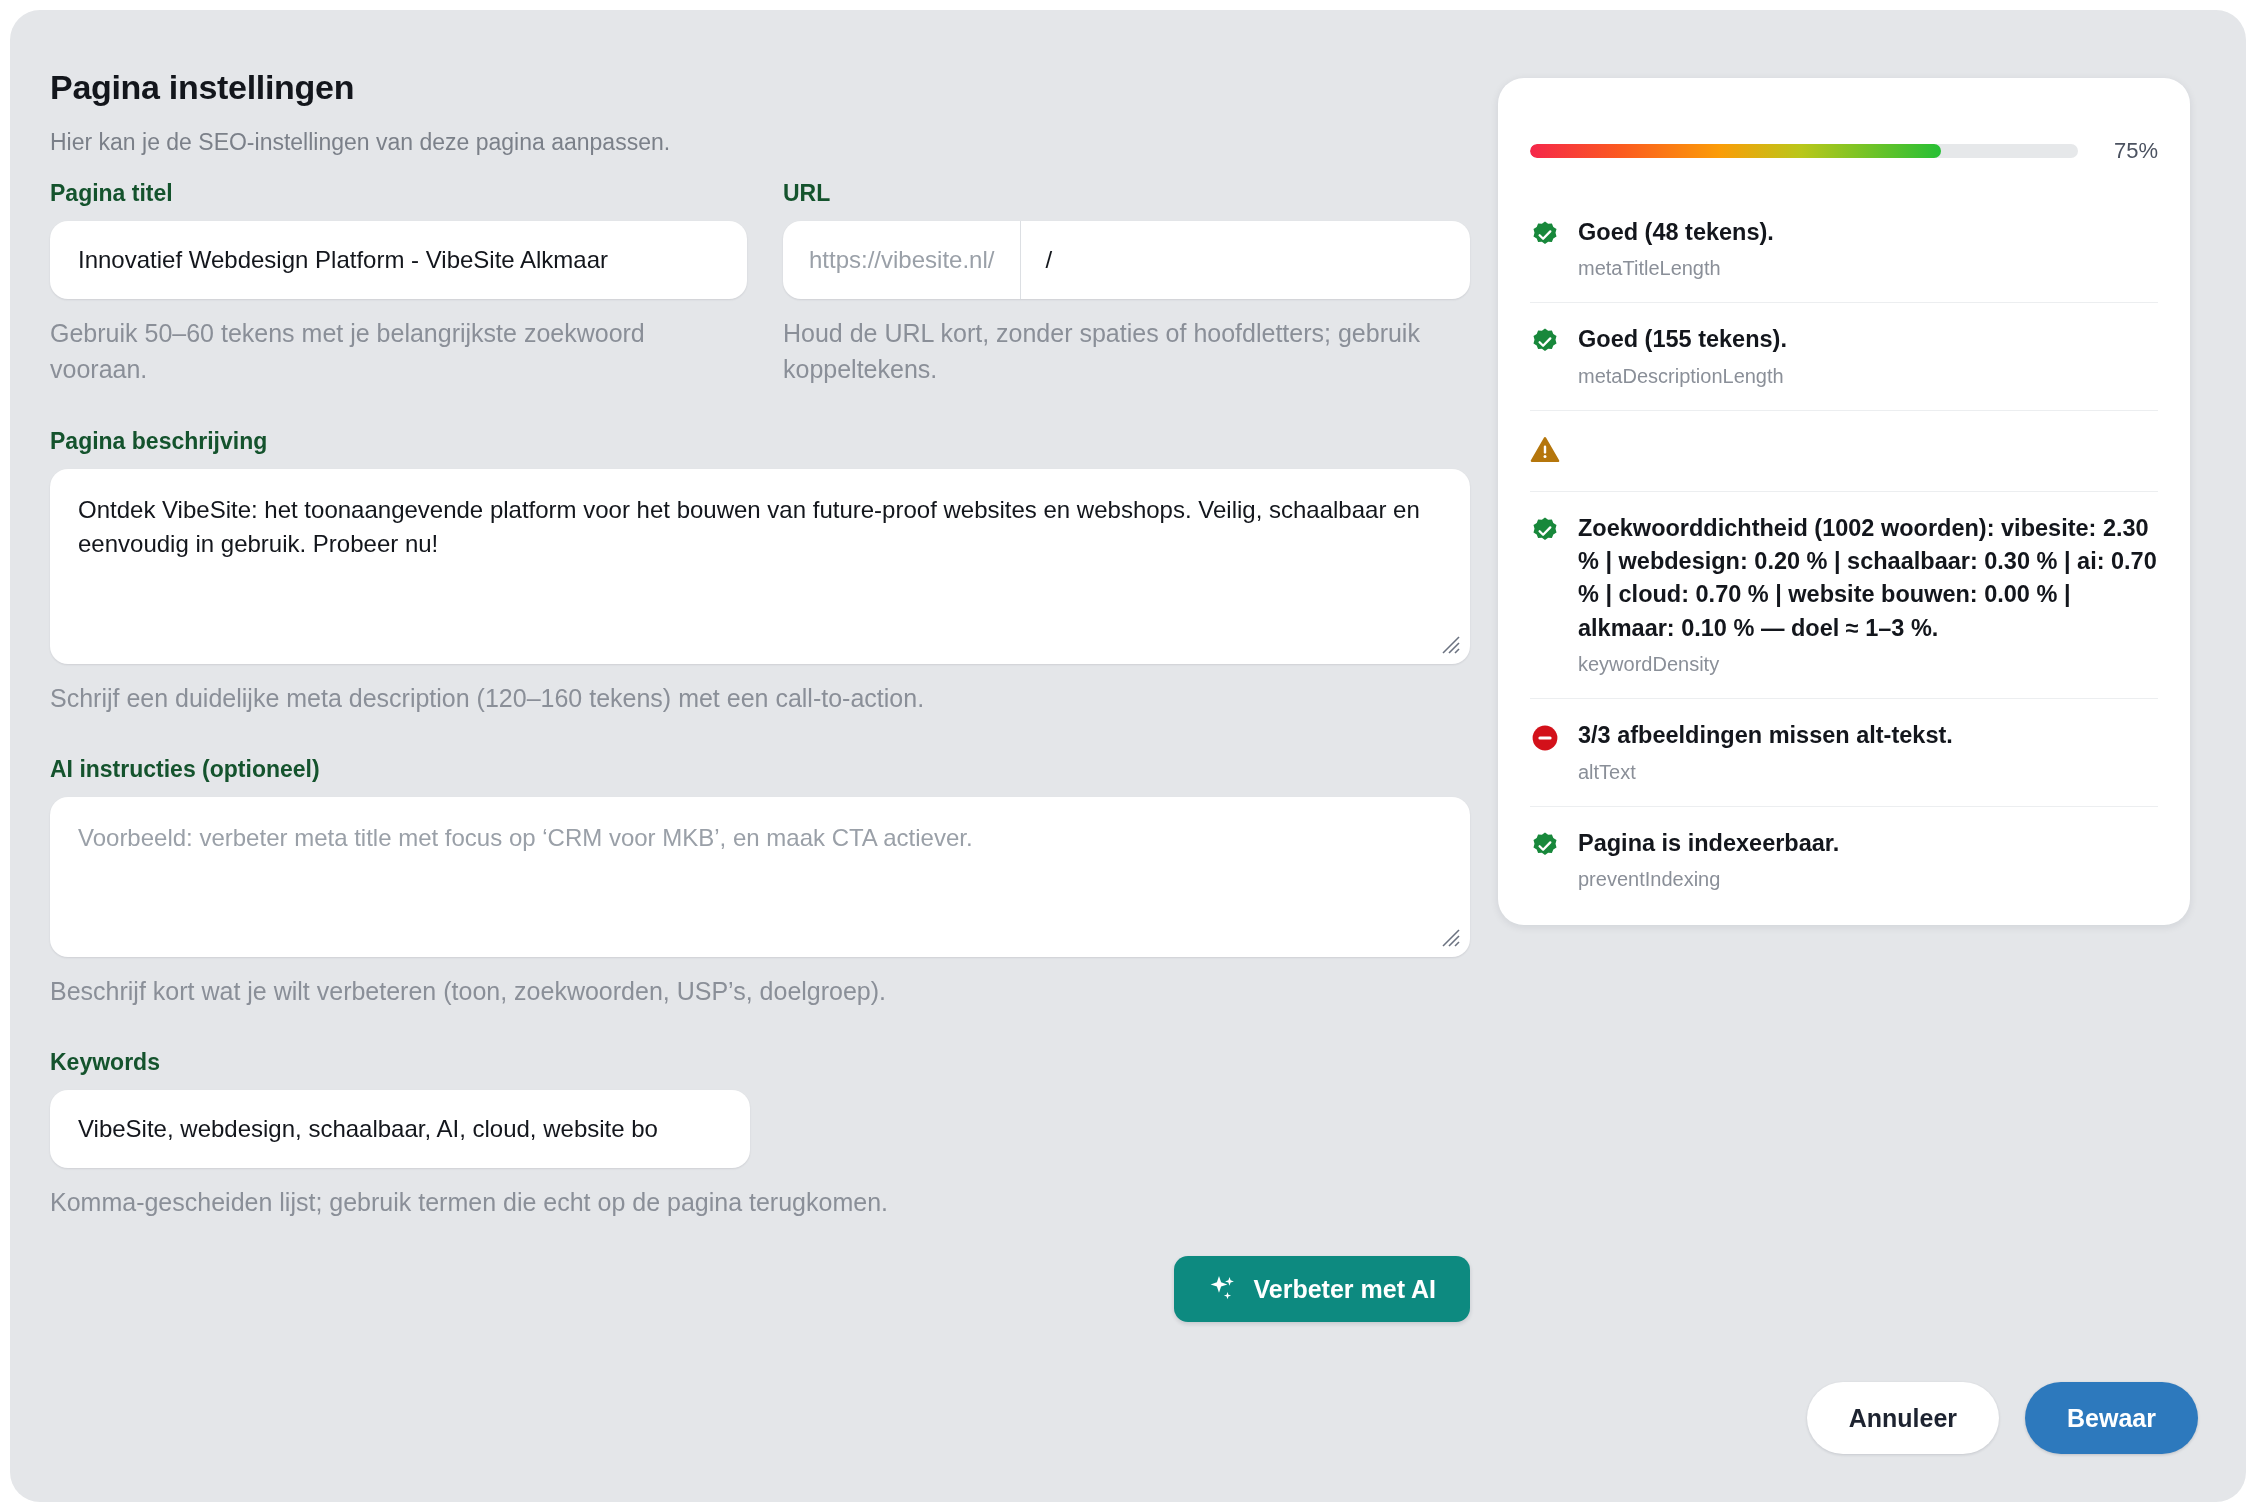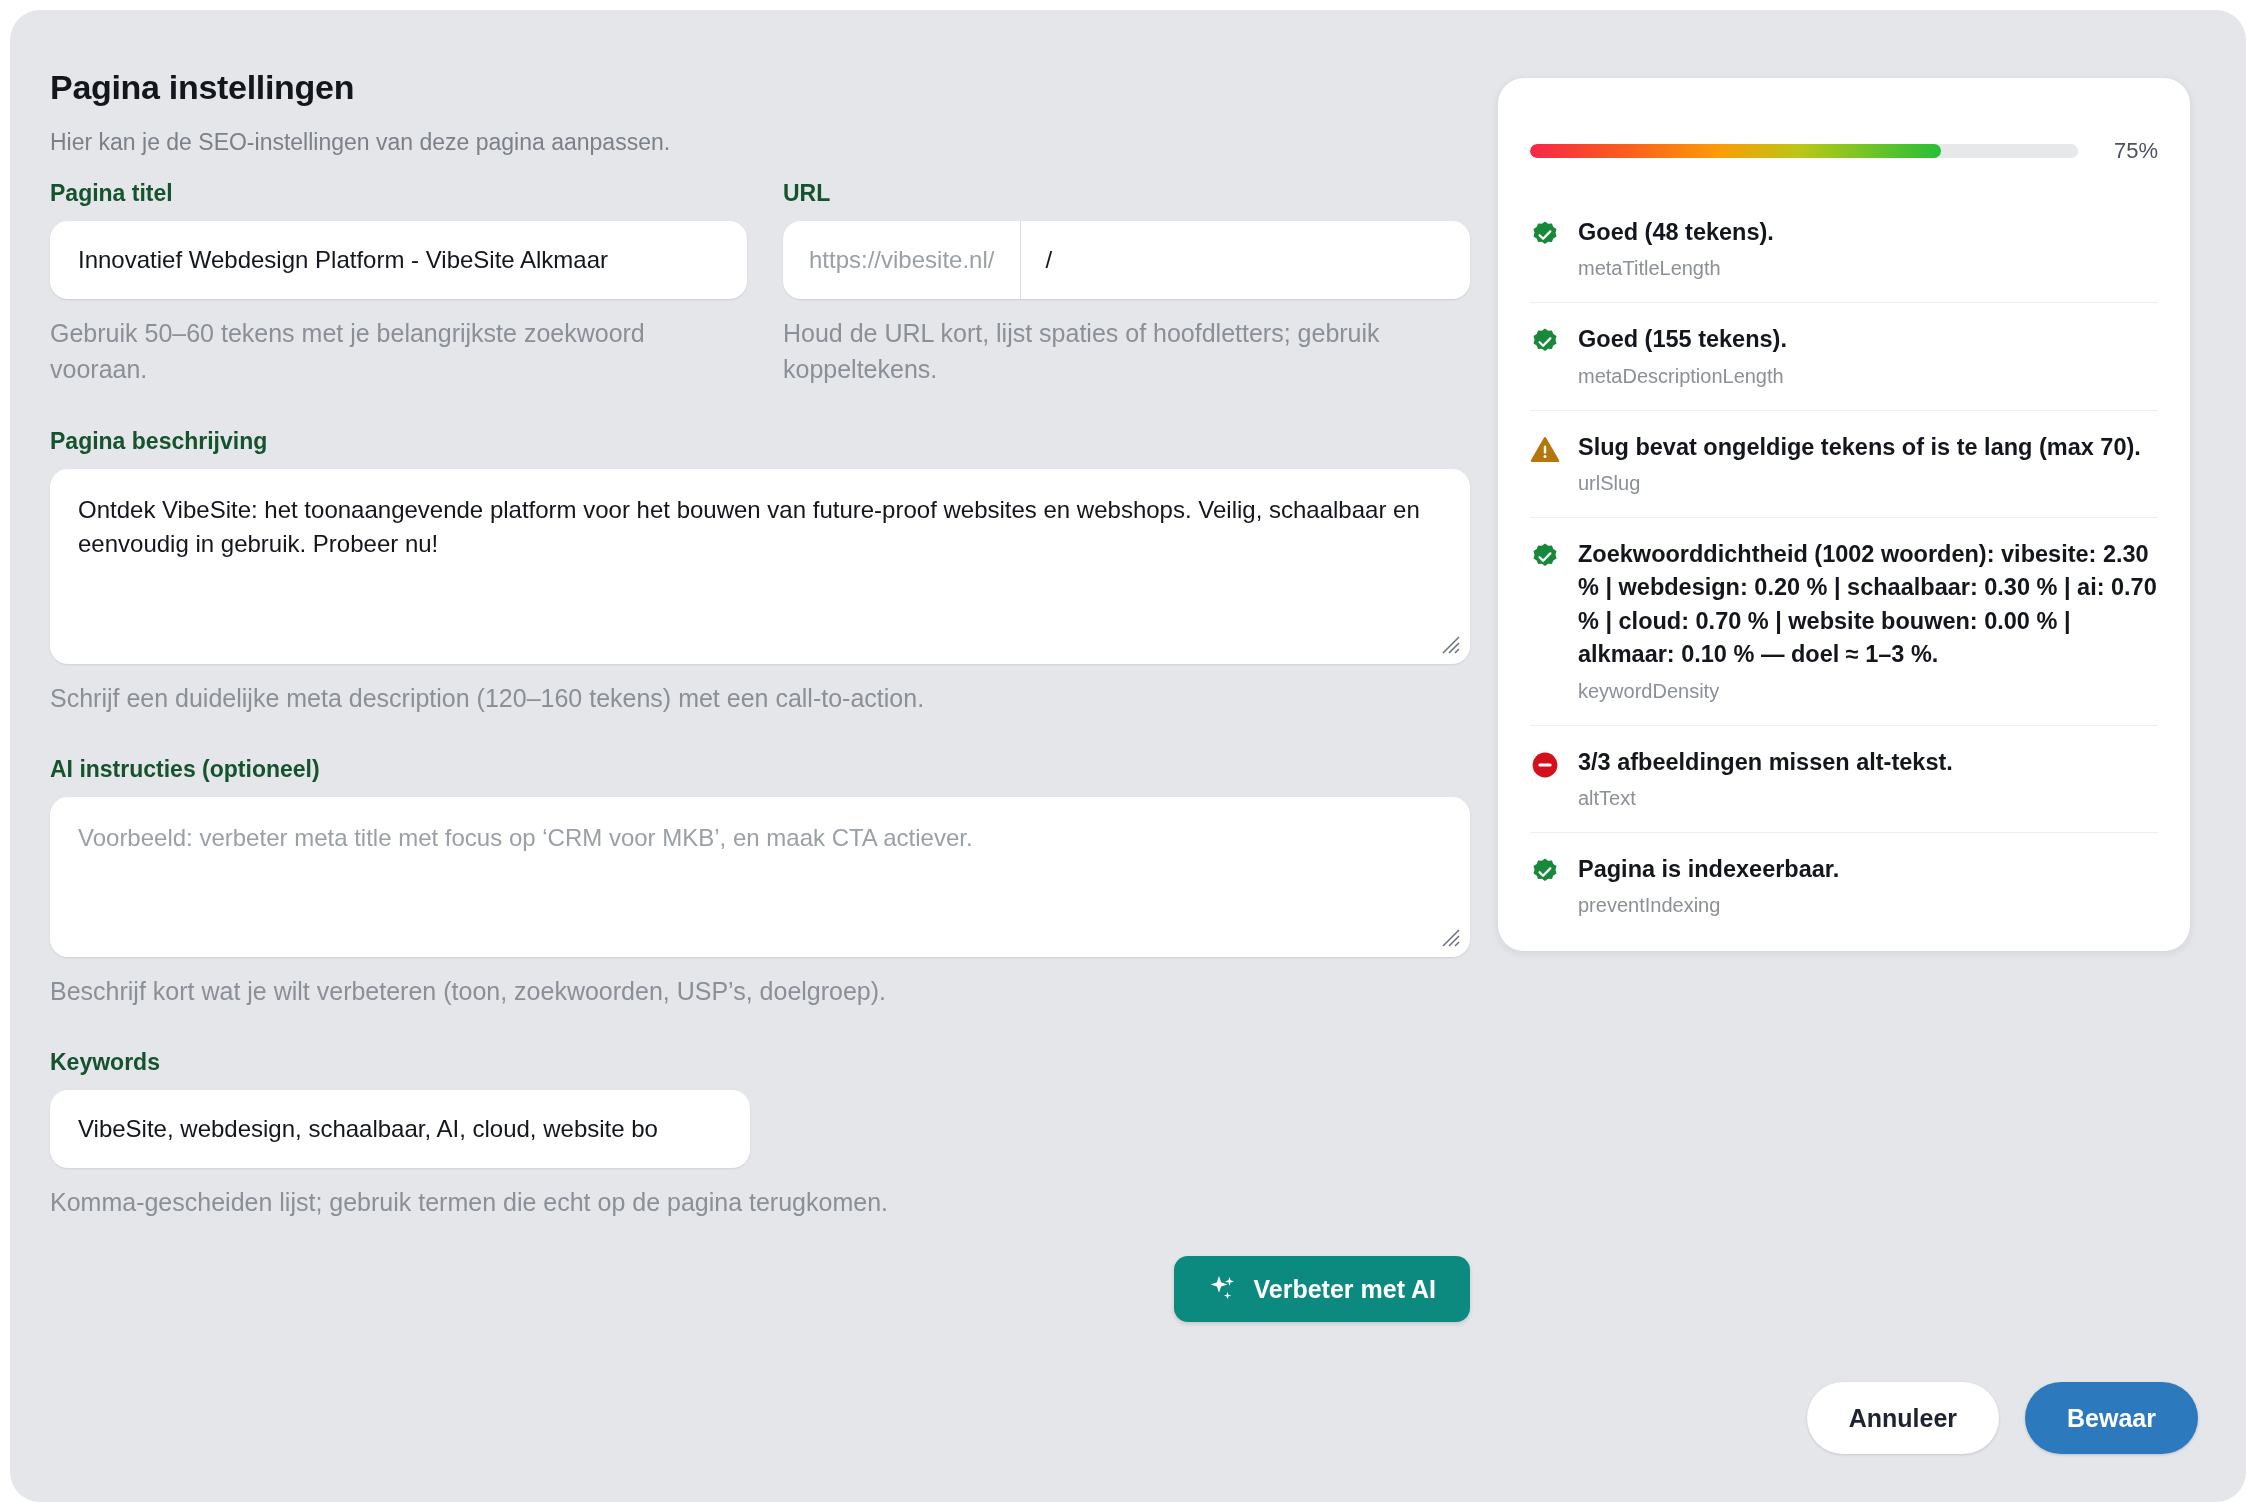--- a/index.html
+++ b/index.html
@@ -286,21 +286,21 @@
         <input class="text-input" type="text" value="Innovatief Webdesign Platform - VibeSite Alkmaar" style="">
         <div class="field-hint">Gebruik 50–60 tekens met je belangrijkste zoekwoord vooraan.</div>
       </div>
 
       <div class="col-url">
         <div class="field-label">URL</div>
         <div class="url-group">
           <span class="url-prefix">https://vibesite.nl/</span>
           <input class="url-slug" type="text" value="/" style="">
         </div>
-        <div class="field-hint">Houd de URL kort, lijst spaties of hoofdletters; gebruik koppeltekens.</div>
+        <div class="field-hint">Houd de URL kort, zonder spaties of hoofdletters; gebruik koppeltekens.</div>
       </div>
     </div>
 
     <div class="block">
       <div class="field-label">Pagina beschrijving</div>
       <div class="area-wrap">
         <textarea class="area area-desc" style="">Ontdek VibeSite: het toonaangevende platform voor het bouwen van future-proof websites en webshops. Veilig, schaalbaar en eenvoudig in gebruik. Probeer nu!</textarea>
         <svg class="grip" viewBox="0 0 22 22">
           <g stroke="#6b7280" stroke-width="1.6">
             <line x1="21" y1="5" x2="5" y2="21"></line>
@@ -377,24 +377,20 @@
             <div class="seo-msg">Goed (155 tekens).</div>
             <div class="seo-key">metaDescriptionLength</div>
           </div>
         </div>
         <div class="seo-item">
           <div class="seo-ico"><svg width="30" height="30" viewBox="0 0 30 30">
               <path d="M15 3.4 L28 25.8 H2 Z" fill="#b5760c" stroke="#b5760c" stroke-width="2.6" stroke-linejoin="round"></path>
               <rect x="13.8" y="10.6" width="2.4" height="8" rx="1.2" fill="#ffffff"></rect>
               <circle cx="15" cy="21.6" r="1.5" fill="#ffffff"></circle>
             </svg></div>
-          <div>
-            <div class="seo-msg">Slug bevat ongeldige tekens of is te lang (max 70).</div>
-            <div class="seo-key">urlSlug</div>
-          </div>
         </div>
         <div class="seo-item">
           <div class="seo-ico"><svg width="30" height="30" viewBox="0 0 30 30">
               <path d="M15 1.6 l3.1 2.2 3.8 -.3 1.4 3.5 3.2 2.1 -1 3.7 1 3.7 -3.2 2.1 -1.4 3.5 -3.8 -.3 -3.1 2.2 -3.1 -2.2 -3.8 .3 -1.4 -3.5 -3.2 -2.1 1 -3.7 -1 -3.7 3.2 -2.1 1.4 -3.5 3.8 .3 Z" fill="#18883b"></path>
               <path d="M9.6 15.3 l3.5 3.5 7.2 -7.4" stroke="#ffffff" stroke-width="2.3" fill="none" stroke-linecap="round" stroke-linejoin="round"></path>
             </svg></div>
           <div>
             <div class="seo-msg">Zoekwoorddichtheid (1002 woorden): vibesite: 2.30 % | webdesign: 0.20 % | schaalbaar: 0.30 % | ai: 0.70 % | cloud: 0.70 % | website bouwen: 0.00 % | alkmaar: 0.10 % — doel ≈ 1–3 %.</div>
             <div class="seo-key">keywordDensity</div>
           </div>

